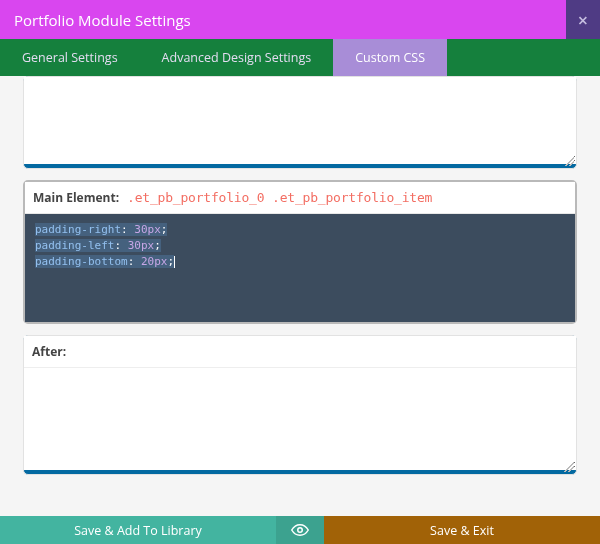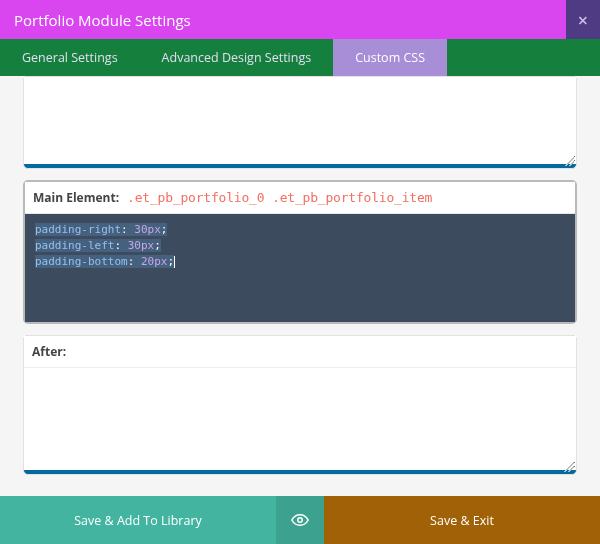--- a/index.html
+++ b/index.html
@@ -32,21 +32,21 @@
   .unit { color: #c7a6e6; }
   .semi { color: #fff; }
   .code-area .cursor { display:inline-block; width:1px; height:12px; background:#fff; vertical-align:middle; }
 
   .after-field .field-header { border-bottom: none; }
   .after-field textarea { border: none; background: #fff; width: 100%; min-height: 103px; resize: both; font-family: monospace; padding: 8px; outline: none; border-top: 1px solid #eee; }
 
   .ta-wrap { position: relative; }
   .ta-wrap::after { content: ""; position: absolute; right: 2px; bottom: 2px; width: 10px; height: 10px; background: linear-gradient(135deg, transparent 0 50%, #bbb 50% 60%, transparent 60% 70%, #bbb 70% 80%, transparent 80%); pointer-events:none;}
 
-  .footer { position: absolute; left: 0; bottom: 0; width: 600px; height: 48px; display: flex; }
+  .footer { position: absolute; left: 0; bottom: 0; width: 600px; height: 28px; display: flex; }
   .btn { display: flex; align-items: center; justify-content: center; color: #fff; font-size: 12.5px; cursor: pointer; }
   .btn-lib { background: #43B4A0; flex: 0 0 276px; }
   .btn-preview { background: #3CA28F; flex: 0 0 48px; }
   .btn-save { background: #a16207; flex: 1; }
   .eye-icon svg { width: 18px; height: 18px; display:block; }
 </style>
 </head>
 <body>
 
 <div class="header">

